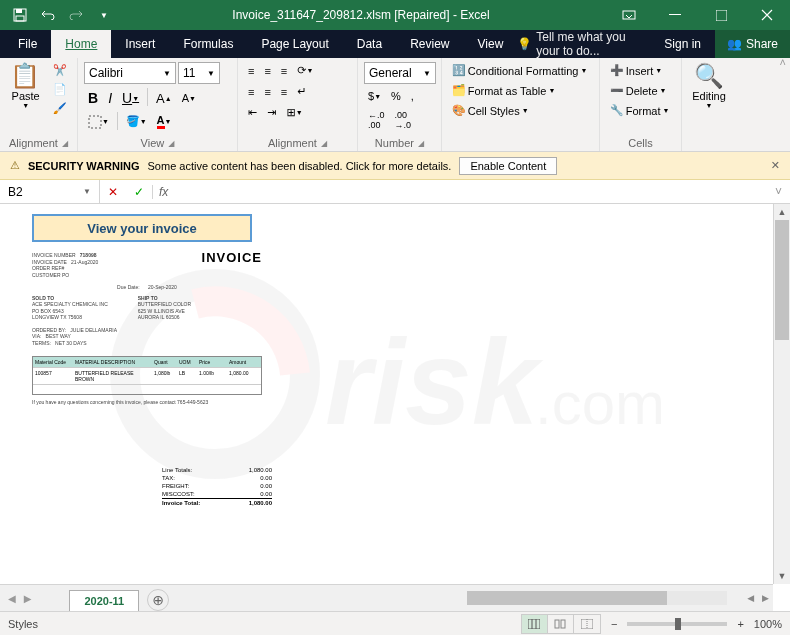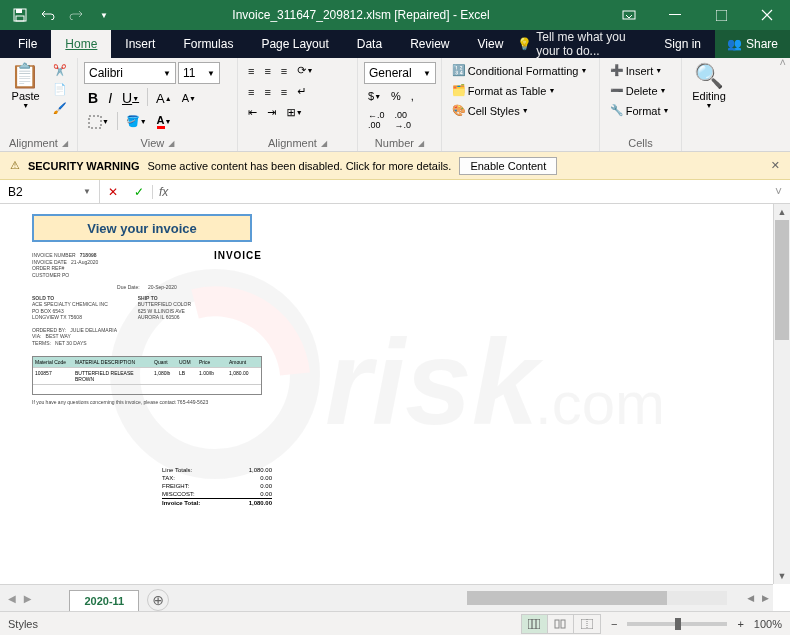--- a/index.html
+++ b/index.html
@@ -45,21 +45,21 @@
 .fxlabel { padding: 0 6px; font-style: italic; color: #666; text-align: right; }
 .fxbar .expand { margin-left: auto; padding: 0 8px; color: #999; cursor: pointer; }
 
 .sheet { position: relative; background: #fff; overflow: hidden; height: 380px; }
 .watermark { position: absolute; inset: 0; display: flex; align-items: center; justify-content: center; pointer-events: none; }
 .watermark svg { opacity: 0.06; }
 .sheetcontent { position: absolute; left: 32px; top: 10px; }
 .viewinvoice { width: 220px; height: 28px; background: #ffedc2; border: 2px solid #5b9bd5; display: flex; align-items: center; justify-content: center; font-weight: bold; font-size: 13px; color: #1f4e79; cursor: pointer; }
 .invoiceimg { margin-top: 8px; width: 230px; }
 .invoiceimg .hdr { display: flex; justify-content: space-between; font-size: 7px; }
-.invoiceimg .title { font-weight: bold; font-size: 10px; letter-spacing: 1px; }
+.invoiceimg .title { font-weight: bold; font-size: 13px; letter-spacing: 1px; }
 .invoiceimg .small { font-size: 5px; color: #444; line-height: 1.3; margin-top: 2px; }
 .invoiceimg .row { display: flex; gap: 30px; }
 .invoiceimg .tbl { margin-top: 10px; border: 1px solid #888; }
 .invoiceimg .tblh { background: #b8e0d8; font-size: 5px; padding: 2px; display: flex; }
 .invoiceimg .tblr { font-size: 5px; padding: 2px; display: flex; border-top: 1px solid #ccc; }
 .totals { margin-top: 60px; margin-left: 130px; font-size: 6px; }
 .totals div { display: flex; justify-content: space-between; width: 110px; padding: 1px 0; }
 .totals .hr { border-top: 1px solid #000; }
 
 .vscroll { position: absolute; right: 0; top: 204px; bottom: 51px; width: 17px; background: #f0f0f0; border-left: 1px solid #d4d4d4; }

